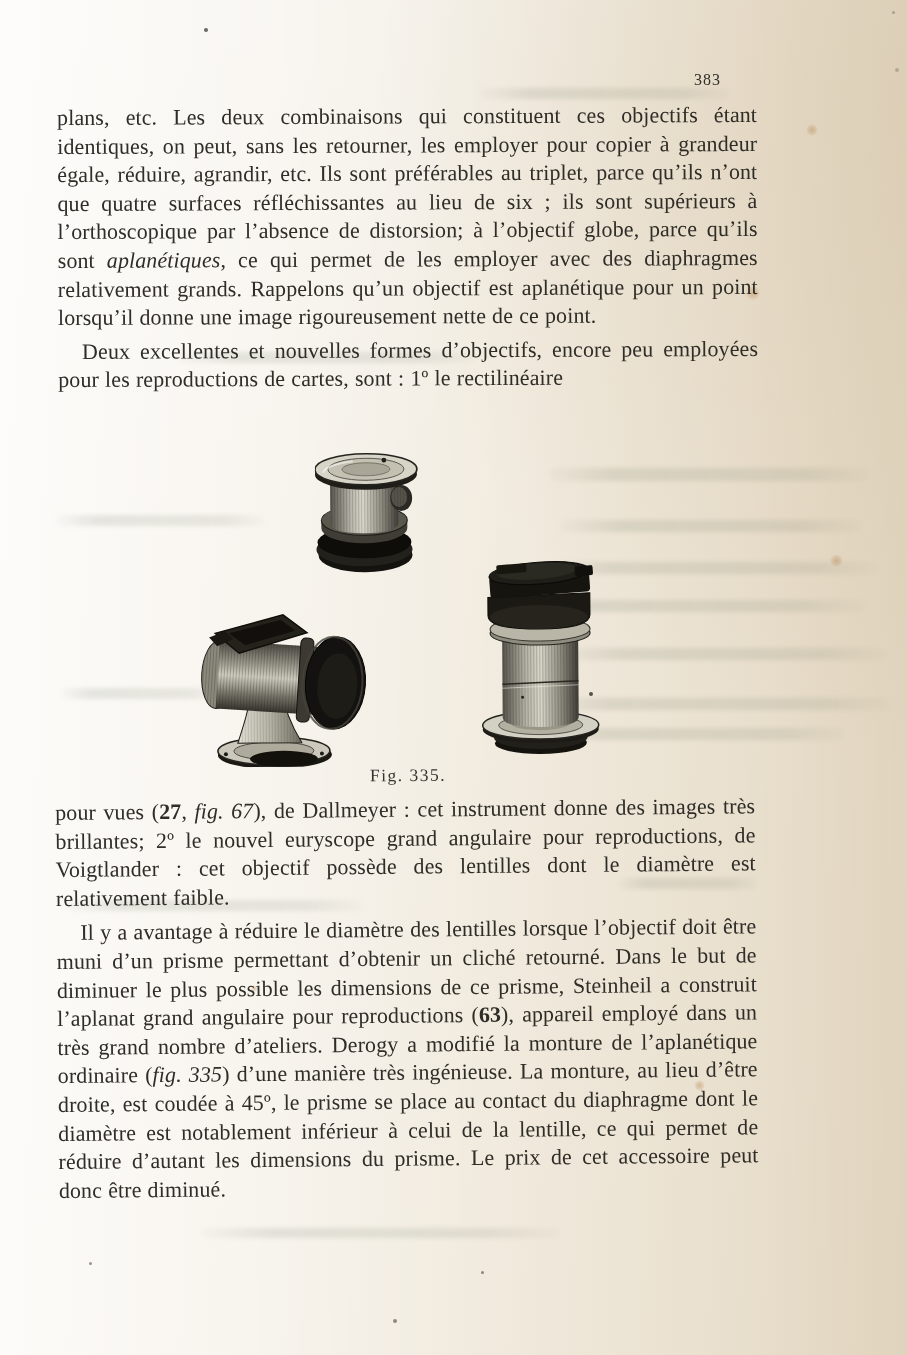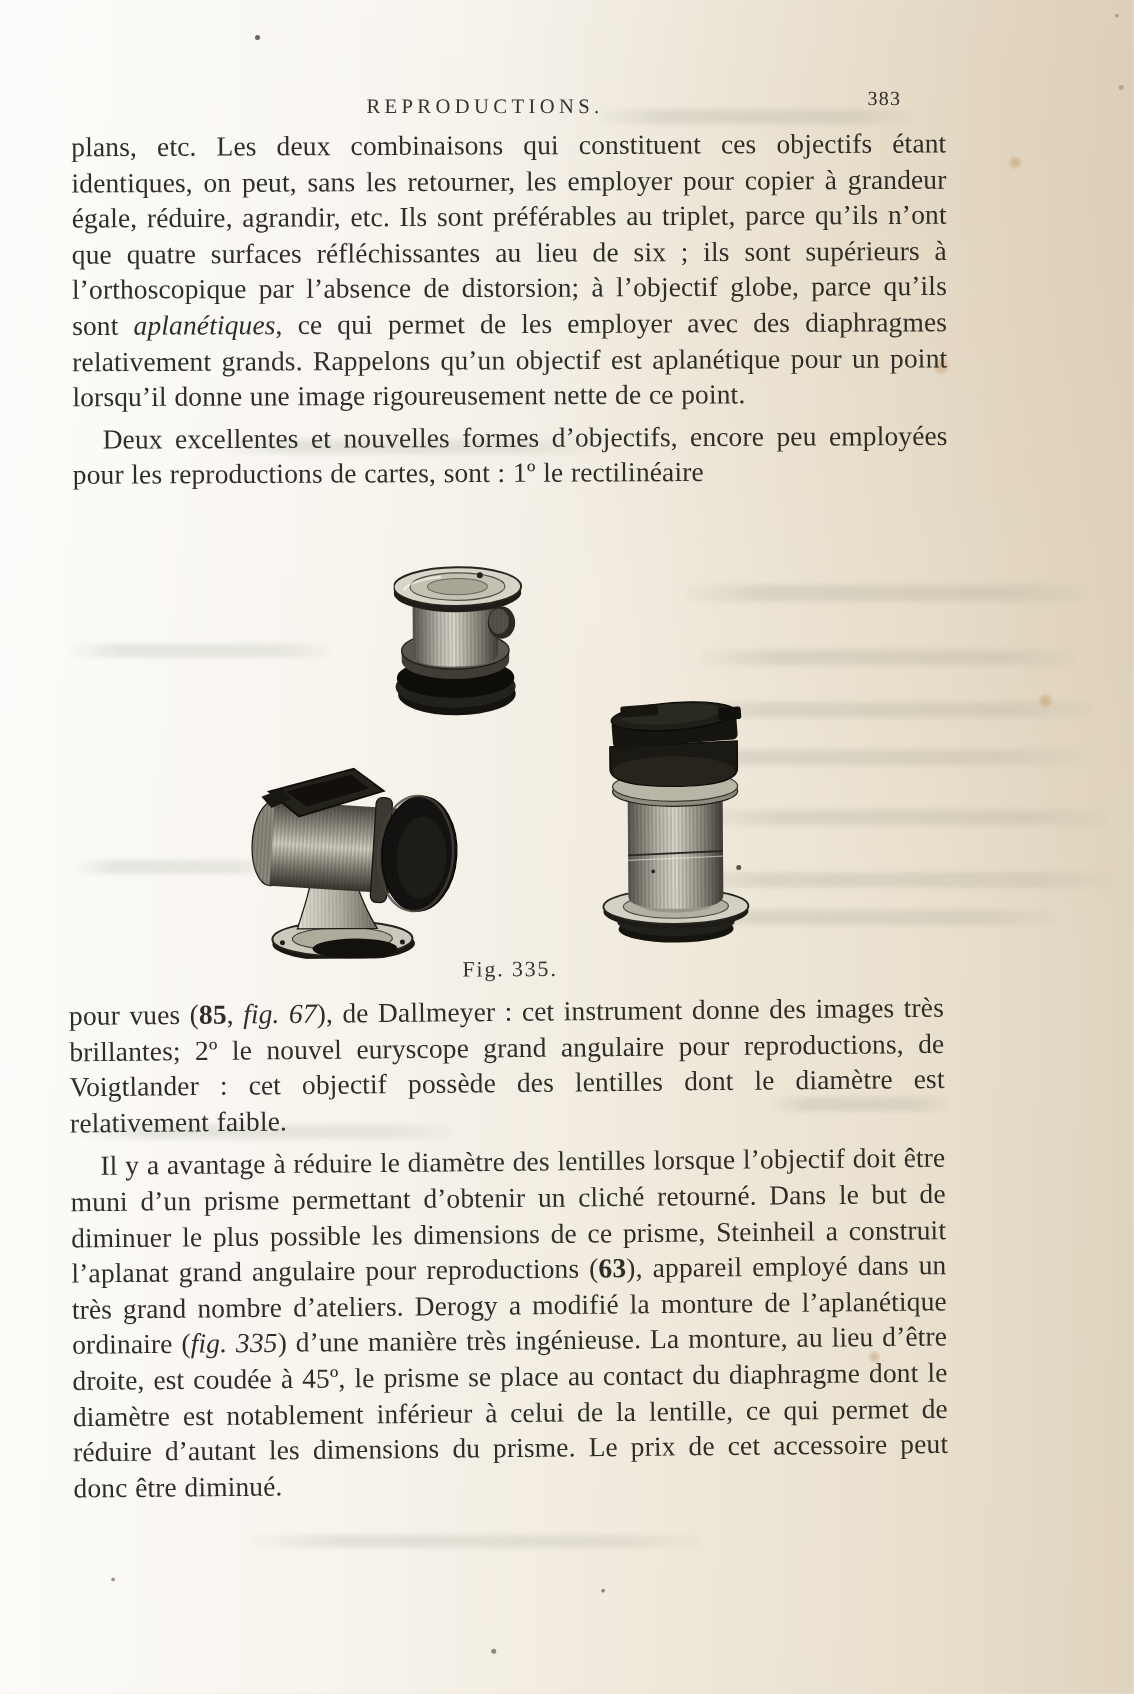--- a/index.html
+++ b/index.html
@@ -68,21 +68,20 @@
   <div class="speck" style="left:393px;top:1319px;width:4px;height:4px;background:#8d887c;"></div>
   <div class="speck" style="left:89px;top:1262px;width:3px;height:3px;background:#9a948a;"></div>
   <div class="speck" style="left:481px;top:1271px;width:3px;height:3px;background:#8d887c;"></div>
   <div class="speck" style="left:589px;top:692px;width:4px;height:4px;background:#55524a;"></div>
   <div class="speck" style="left:892px;top:11px;width:3px;height:3px;background:#a79f90;"></div>
   <div class="speck" style="left:895px;top:68px;width:4px;height:4px;background:#b3a896;"></div>
 
   <div class="content">
 
     <div class="running-head">
-      <span class="head-title">REPRODUCTIONS.</span>
       <span class="page-number">383</span>
     </div>
 
     <div class="tb1">
       <p class="para"><span>plans, etc. Les deux combinaisons qui constituent ces objectifs étant identiques, on peut, sans les retourner, les employer pour copier à grandeur égale, réduire, agrandir, etc. Ils sont préférables au triplet, parce qu’ils n’ont que quatre surfaces réfléchissantes au lieu de six ; ils sont supérieurs à l’orthoscopique par l’absence de distorsion; à l’objectif globe, parce qu’ils sont </span><em>aplanétiques</em><span>, ce qui permet de les employer avec des diaphragmes relativement grands. Rappelons qu’un objectif est aplanétique pour un point lorsqu’il donne une image rigoureusement nette de ce point.</span></p>
       <p class="para indent"><span>Deux excellentes et nouvelles formes d’objectifs, encore peu employées pour les reproductions de cartes, sont : 1º le rectilinéaire</span></p>
     </div>
 
     <div class="figure">
 
@@ -193,18 +192,18 @@
           <ellipse cx="60" cy="14" rx="40" ry="8" fill="#2b2a22"></ellipse>
           <rect x="98" y="12" width="18" height="10" rx="2" fill="#11100c"></rect>
           <rect x="20" y="5" width="30" height="9" rx="2" fill="#17160f"></rect>
         </g>
       </svg>
 
       <div class="fig-caption">Fig. 335.</div>
     </div>
 
     <div class="tb2">
-      <p class="para"><span>pour vues (</span><strong>85</strong><span>, </span><em>fig. 67</em><span>), de Dallmeyer : cet instrument donne des images très brillantes; 2º le nouvel euryscope grand angulaire pour reproductions, de Voigtlander : cet objectif possède des lentilles dont le diamètre est relativement faible.</span></p>
+      <p class="para"><span>pour vues (</span><strong>27</strong><span>, </span><em>fig. 67</em><span>), de Dallmeyer : cet instrument donne des images très brillantes; 2º le nouvel euryscope grand angulaire pour reproductions, de Voigtlander : cet objectif possède des lentilles dont le diamètre est relativement faible.</span></p>
       <p class="para indent"><span>Il y a avantage à réduire le diamètre des lentilles lorsque l’objectif doit être muni d’un prisme permettant d’obtenir un cliché retourné. Dans le but de diminuer le plus possible les dimensions de ce prisme, Steinheil a construit l’aplanat grand angulaire pour reproductions (</span><strong>63</strong><span>), appareil employé dans un très grand nombre d’ateliers. Derogy a modifié la monture de l’aplanétique ordinaire (</span><em>fig. 335</em><span>) d’une manière très ingénieuse. La monture, au lieu d’être droite, est coudée à 45º, le prisme se place au contact du diaphragme dont le diamètre est notablement inférieur à celui de la lentille, ce qui permet de réduire d’autant les dimensions du prisme. Le prix de cet accessoire peut donc être diminué.</span></p>
     </div>
 
   </div>
 </div>
 
 </body></html>

